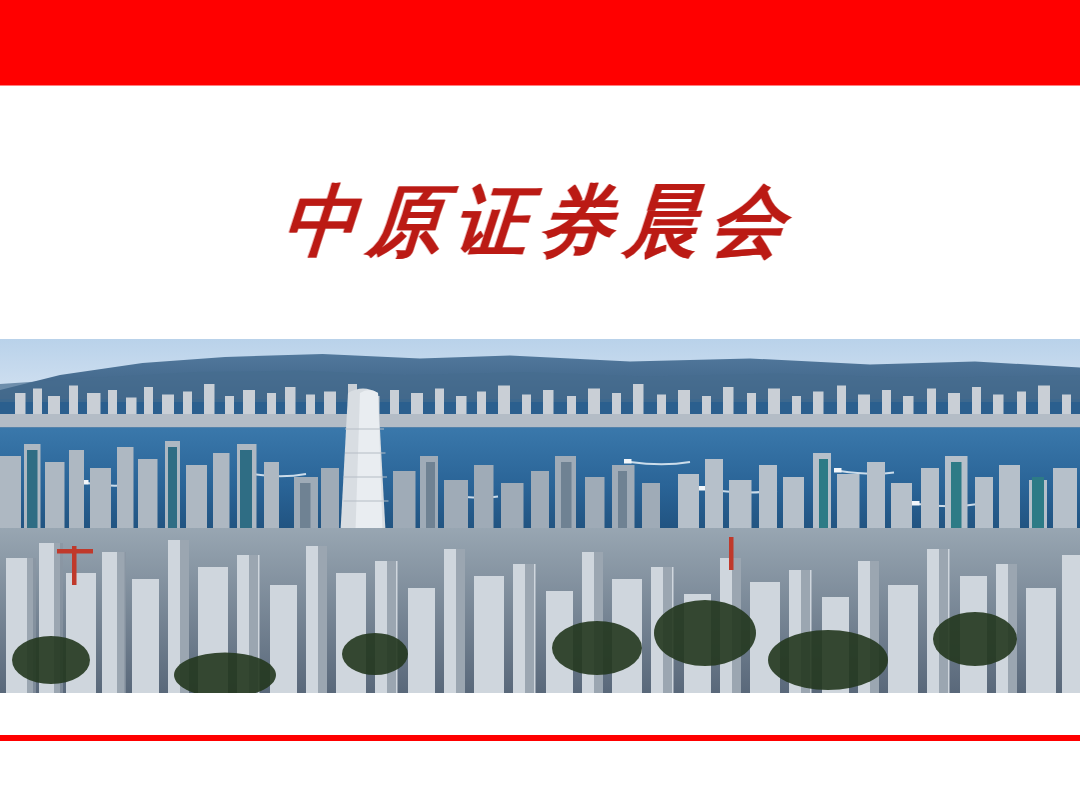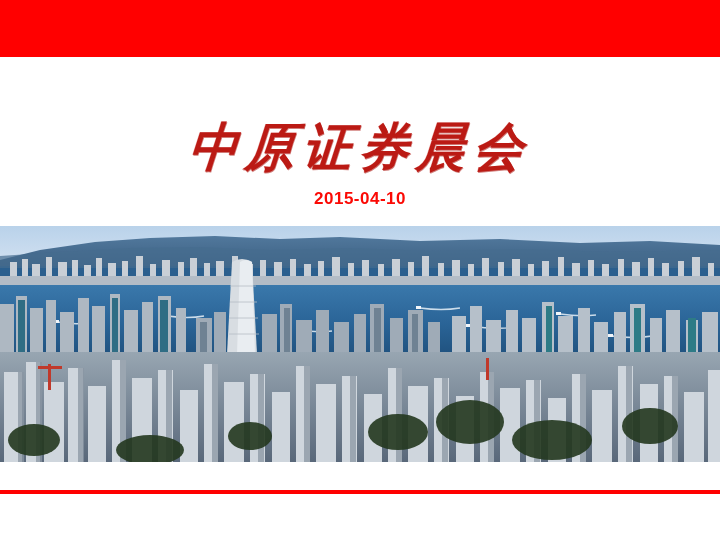--- a/index.html
+++ b/index.html
@@ -96,21 +96,20 @@
 </style>
 </head>
 <body>
 
 <div id="slide">
 
   <div class="top-banner"></div>
 
   <div class="title-block">
     <div class="slide-title">中原证券晨会</div>
-    <div class="slide-date">2015-04-10</div>
   </div>
 
   <div class="hero-photo">
     <svg width="720" height="236" viewBox="0 0 720 236">
       <defs>
         <linearGradient id="sky" x1="0" y1="0" x2="0" y2="1">
           <stop offset="0%" stop-color="#b9d2ea"></stop>
           <stop offset="100%" stop-color="#cfdff0"></stop>
         </linearGradient>
         <linearGradient id="water" x1="0" y1="0" x2="0" y2="1">

